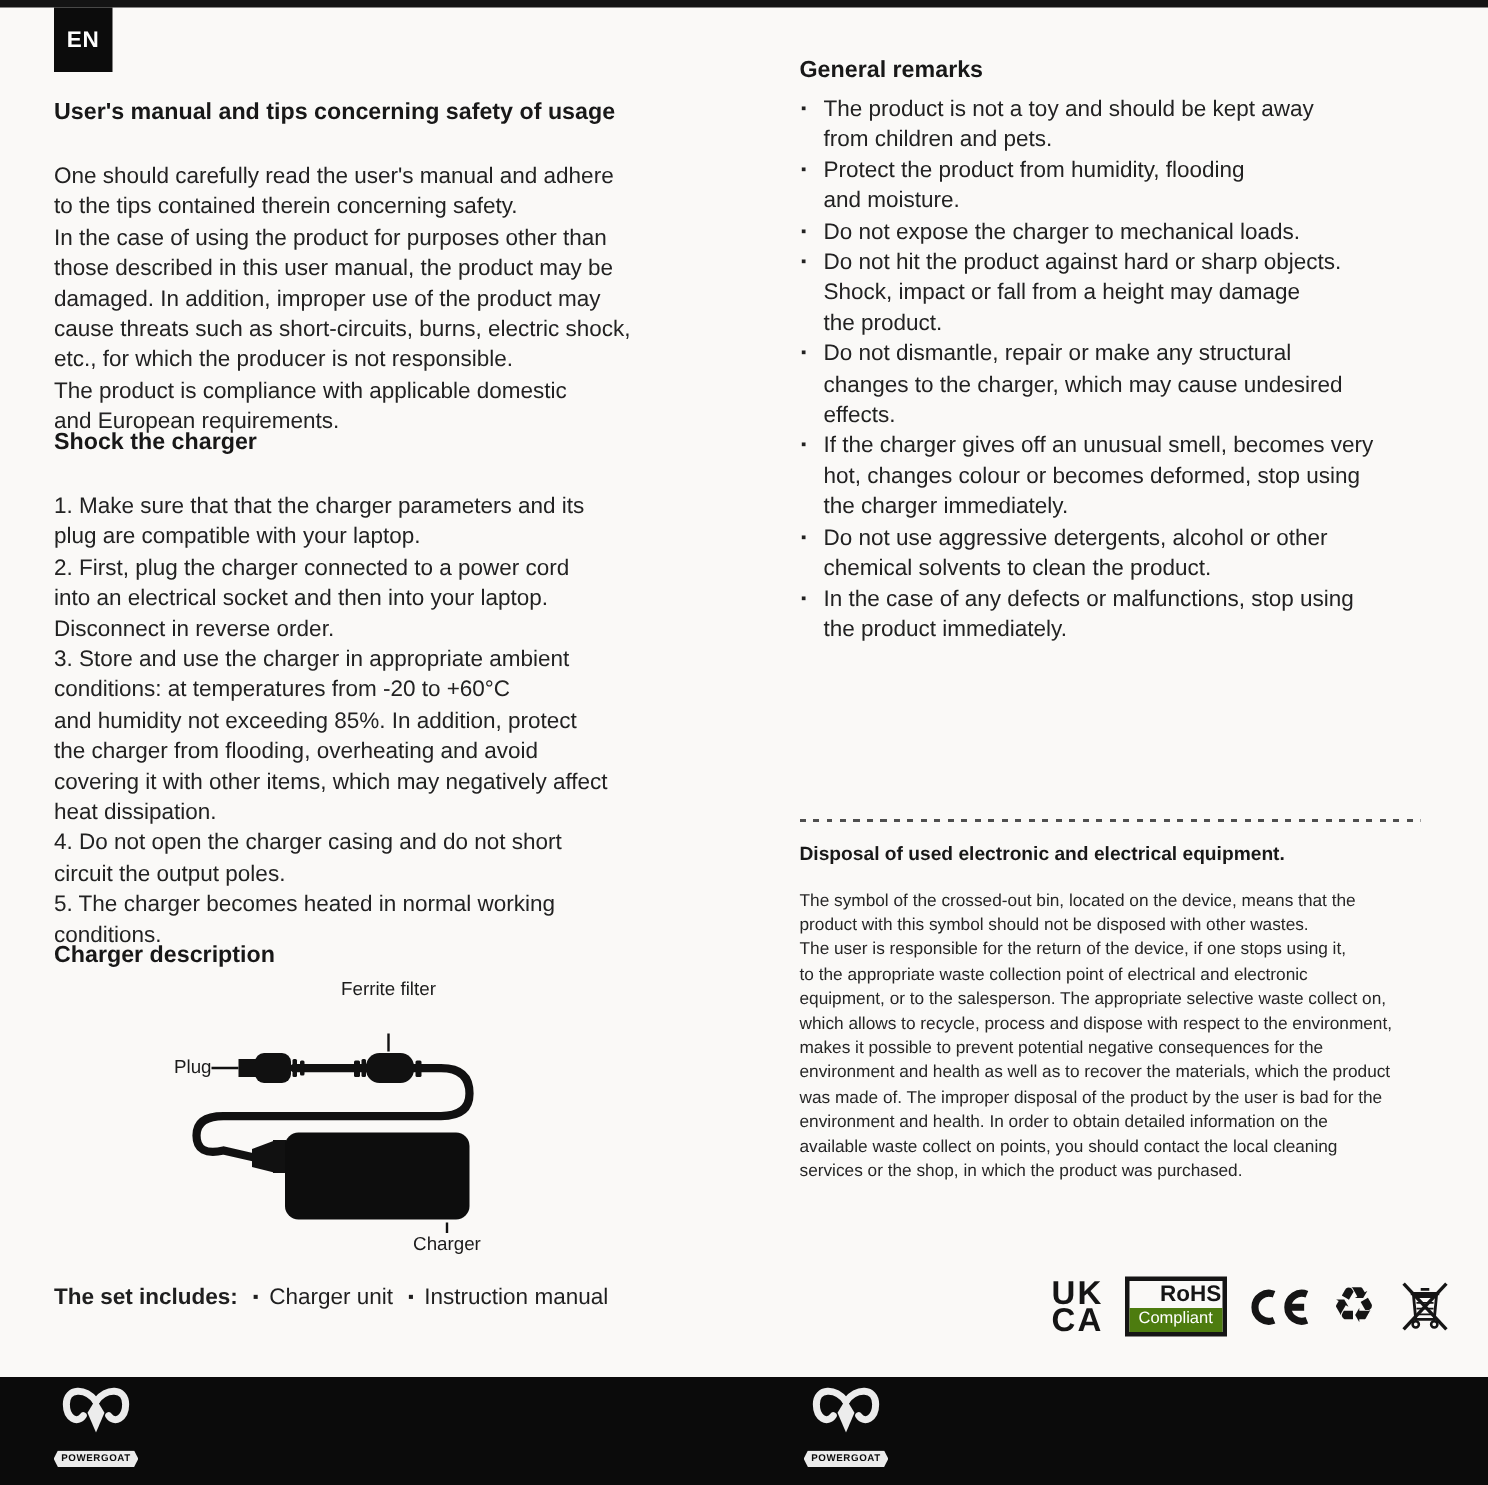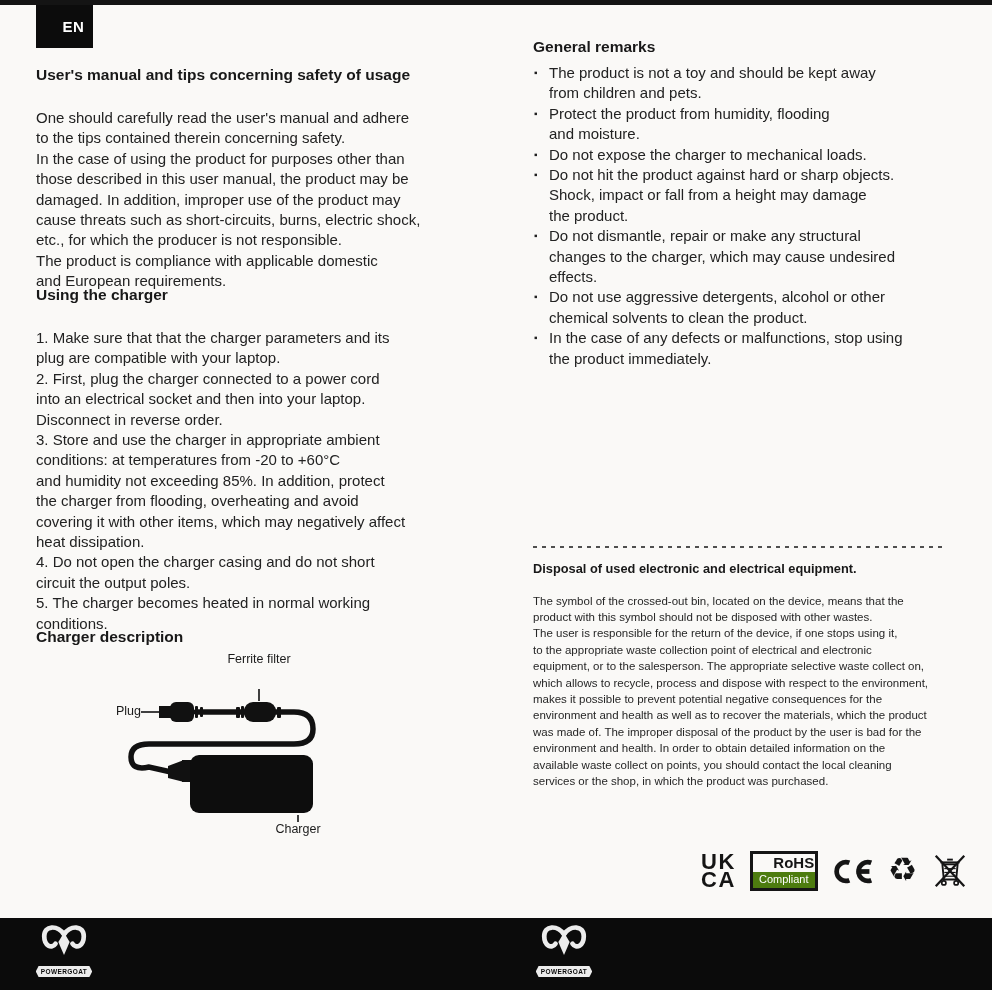--- a/index.html
+++ b/index.html
@@ -3,21 +3,21 @@
 <meta charset="utf-8">
 <style>
   html,body{margin:0;padding:0;}
   body{font-family:"Liberation Sans",sans-serif;background:#e8e8e6;}
   #page{position:relative;width:992px;height:990px;background:#faf9f7;overflow:hidden;color:#1f1f1f;}
   .abs{position:absolute;}
   
   #top-bar{left:0;top:0;width:992px;height:5px;background:#141414;}
   
   #en-badge{left:36px;top:5px;width:39px;height:43px;background:#0c0c0c;color:#fff;
-    display:flex;align-items:center;justify-content:center;font-weight:bold;font-size:15px;letter-spacing:.5px;padding-left:18px;}
+    display:flex;align-items:center;justify-content:center;font-weight:bold;font-size:15px;letter-spacing:.5px;}
   h1,h2,h3{margin:0;font-weight:700;color:#181818;}
   .h-std{font-size:15.5px;}
   .body-text{font-size:15px;line-height:20.4px;white-space:pre-line;color:#222;}
   #safety-heading{left:36px;top:66px;}
   #safety-body{left:36px;top:93px;width:462px;}
   #using-heading{left:36px;top:286px;}
   #using-body{left:36px;top:313px;width:462px;}
   #chargerdesc-heading{left:36px;top:628px;}
   
   #charger-diagram{left:95px;top:668px;}
@@ -69,21 +69,21 @@
   <p class="abs body-text" id="safety-body">One should carefully read the user's manual and adhere
 to the tips contained therein concerning safety.
 In the case of using the product for purposes other than
 those described in this user manual, the product may be
 damaged. In addition, improper use of the product may
 cause threats such as short-circuits, burns, electric shock,
 etc., for which the producer is not responsible.
 The product is compliance with applicable domestic
 and European requirements.</p>
 
-  <h2 class="abs h-std" id="using-heading">Using the charger</h2>
+  <h2 class="abs h-std" id="using-heading">Shock the charger</h2>
   <p class="abs body-text" id="using-body">1. Make sure that that the charger parameters and its
 plug are compatible with your laptop.
 2. First, plug the charger connected to a power cord
 into an electrical socket and then into your laptop.
 Disconnect in reverse order.
 3. Store and use the charger in appropriate ambient
 conditions: at temperatures from -20 to +60°C
 and humidity not exceeding 85%. In addition, protect
 the charger from flooding, overheating and avoid
 covering it with other items, which may negatively affect
@@ -109,34 +109,42 @@
     <rect x="244" y="702" width="32" height="20" rx="9" fill="#111"></rect>
     <rect x="277" y="707" width="4" height="11" rx="1" fill="#111"></rect>
     <polygon points="168,766 184,760 184,782 168,778" fill="#111"></polygon>
     <rect x="182" y="760" width="9" height="22" fill="#111"></rect>
     <rect x="190" y="755" width="123" height="58" rx="9" fill="#0d0d0d"></rect>
   </svg>
   <span class="abs diag-label" id="lbl-ferrite">Ferrite filter</span>
   <span class="abs diag-label" id="lbl-plug">Plug</span>
   <span class="abs diag-label" id="lbl-charger">Charger</span>
 
+  <div class="abs" id="set-includes">
+    <span class="lbl">The set includes:</span>
+    <span class="inc-item">Charger unit</span>
+    <span class="inc-item">Instruction manual</span>
+  </div>
 
   <h2 class="abs h-std" id="general-heading">General remarks</h2>
   <ul class="abs" id="remarks-list">
     <li>The product is not a toy and should be kept away
 from children and pets.</li>
     <li>Protect the product from humidity, flooding
 and moisture.</li>
     <li>Do not expose the charger to mechanical loads.</li>
     <li>Do not hit the product against hard or sharp objects.
 Shock, impact or fall from a height may damage
 the product.</li>
     <li>Do not dismantle, repair or make any structural
 changes to the charger, which may cause undesired
 effects.</li>
+    <li>If the charger gives off an unusual smell, becomes very
+hot, changes colour or becomes deformed, stop using
+the charger immediately.</li>
     <li>Do not use aggressive detergents, alcohol or other
 chemical solvents to clean the product.</li>
     <li>In the case of any defects or malfunctions, stop using
 the product immediately.</li>
   </ul>
 
   <div class="abs" id="disposal-divider"></div>
   <h3 class="abs" id="disposal-heading">Disposal of used electronic and electrical equipment.</h3>
   <p class="abs" id="disposal-body">The symbol of the crossed-out bin, located on the device, means that the
 product with this symbol should not be disposed with other wastes.

